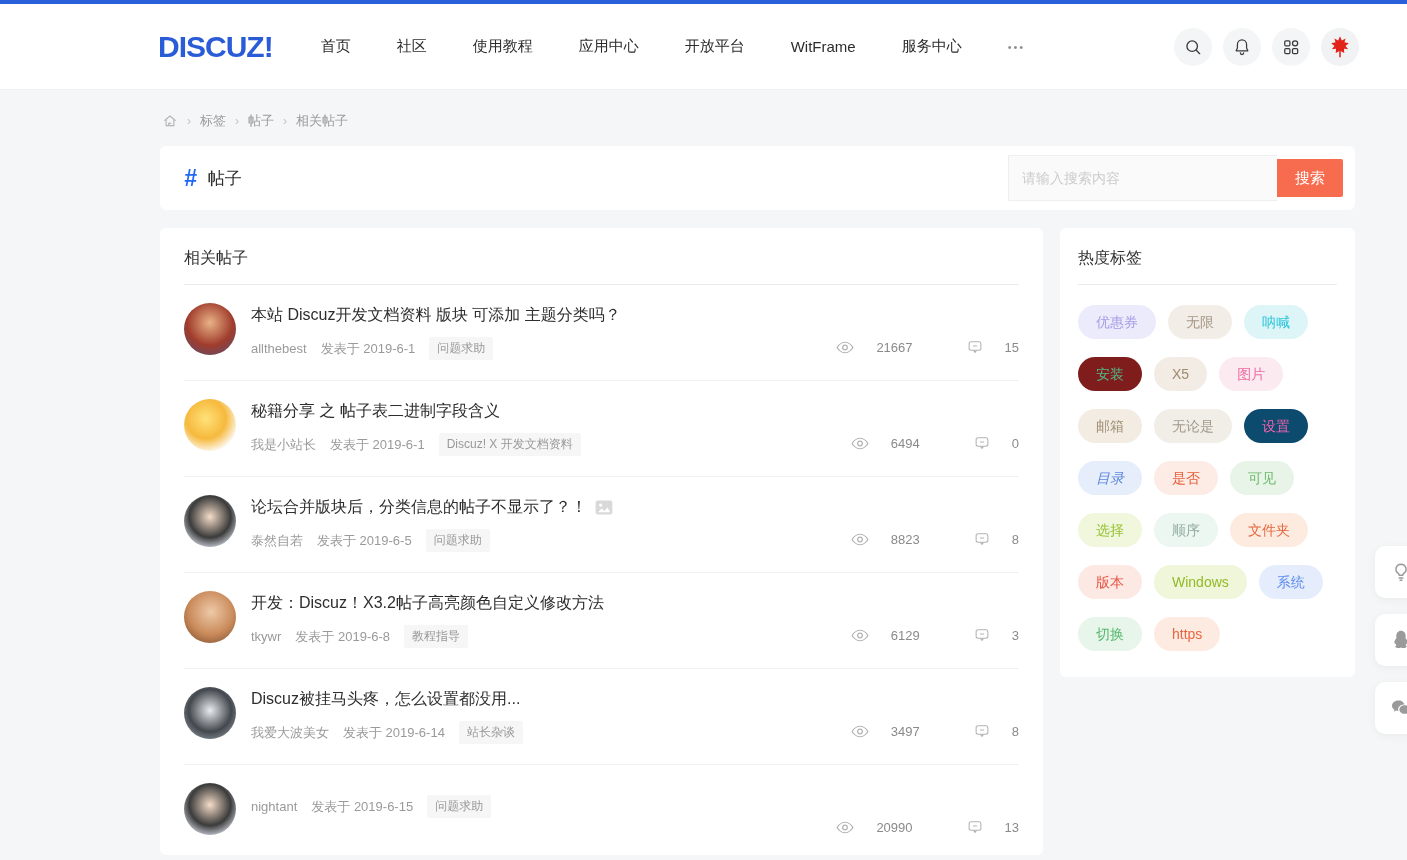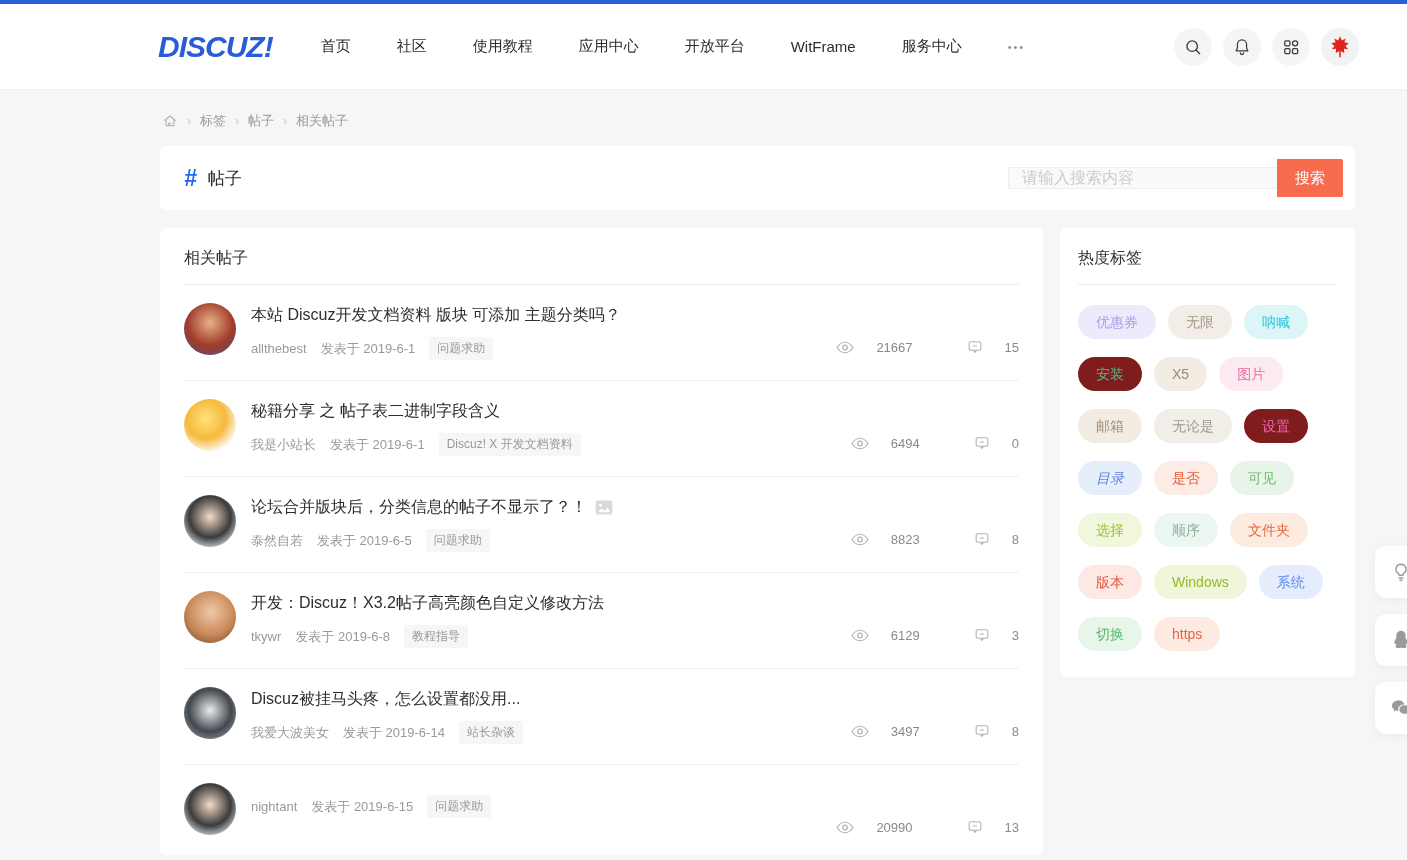--- a/index.html
+++ b/index.html
@@ -5,21 +5,21 @@
   * { margin:0; padding:0; box-sizing:border-box; }
   html,body { width:1407px; height:860px; overflow:hidden; background:#f5f6f7;
     font-family:"Liberation Sans","DejaVu Sans",sans-serif; color:#333; }
 
   
   .topline { height:4px; background:#2b5ed9; width:100%; }
 
   
   header { height:86px; background:#fff; display:flex; align-items:center;
     padding:0 48px 0 158px; border-bottom:1px solid #f1f1f1; }
-  .logo { font-size:30px; font-weight:900; font-style:italic; color:#2b5cd8;
+  .logo { font-size:30px; font-weight:900; color:#2b5cd8;
     letter-spacing:-1px; margin-right:48px; cursor:pointer; }
   nav { display:flex; align-items:center; gap:46px; flex:1; }
   nav .nav-item { font-size:15px; color:#2d2d2d; cursor:pointer; white-space:nowrap; }
   nav .nav-item.more { color:#8f8f8f; font-size:11px; letter-spacing:2px; }
   .header-actions { display:flex; align-items:center; gap:11px; }
   .icon-circle { width:38px; height:38px; border-radius:50%; background:#f4f5f6;
     display:flex; align-items:center; justify-content:center; cursor:pointer; }
 
   
   .page { width:1195px; margin:0 0 0 160px; }
@@ -29,22 +29,22 @@
   .breadcrumb .crumb { cursor:pointer; }
 
   .card { background:#fff; border-radius:6px; }
 
   
   .tagbar { height:64px; display:flex; align-items:center; padding:0 12px 0 24px; }
   .hash { font-size:23px; font-weight:900; font-style:italic; color:#2068f5; }
   .tag-title { font-size:17px; color:#2e2e2e; margin-left:11px; font-weight:500; }
   .tagbar-spacer { flex:1; }
   .search-box { display:flex; align-items:center; }
-  .search-box input { width:269px; height:22px; background:#fafafa; border:1px solid #eee;
-    border-right:none; padding:0 13px; font-size:16px; color:#c2410c; outline:none;
+  .search-box input { width:269px; height:46px; background:#fafafa; border:1px solid #eee;
+    border-right:none; padding:0 13px; font-size:14px; color:#c2410c; outline:none;
     border-radius:2px 0 0 2px; font-family:inherit; }
   .search-box input::placeholder { color:#ccc; }
   .search-box button { width:66px; height:38px; background:#f76b4f; color:#fff;
     border:none; font-size:15px; cursor:pointer; border-radius:0 2px 2px 0; font-family:inherit; }
 
   
   .columns { display:flex; gap:17px; margin-top:18px; align-items:flex-start; }
   .posts-card { width:883px; padding:0 24px; }
   .section-head { font-size:16px; color:#333; padding:20px 0 15px;
     border-bottom:1px solid #ebebeb; }
@@ -337,21 +337,21 @@
       <div class="section-head">热度标签</div>
       <div class="pill-wrap">
           <span class="pill" style="background: rgb(236, 235, 251); color: rgb(167, 158, 232);">优惠券</span>
           <span class="pill" style="background: rgb(242, 237, 231); color: rgb(165, 151, 132);">无限</span>
           <span class="pill" style="background: rgb(222, 245, 248); color: rgb(48, 198, 220);">呐喊</span>
           <span class="pill" style="background: #7f1d1d; color: rgb(82, 185, 138);">安装</span>
           <span class="pill" style="background: rgb(242, 236, 228); color: rgb(159, 139, 112); text-align: center;">X5</span>
           <span class="pill" style="background: rgb(251, 234, 240); color: rgb(239, 107, 160);">图片</span>
           <span class="pill" style="background: rgb(242, 236, 227); color: rgb(162, 143, 117);">邮箱</span>
           <span class="pill" style="background: rgb(241, 237, 231); color: rgb(162, 153, 139);">无论是</span>
-          <span class="pill" style="background: #7f1d1d; color: rgb(238, 98, 171);">设置</span>
+          <span class="pill" style="background: #0c4a6e; color: rgb(238, 98, 171);">设置</span>
           <span class="pill" style="background: rgb(230, 237, 251); color: rgb(92, 133, 220); font-style: italic;">目录</span>
           <span class="pill" style="background: rgb(253, 235, 229); color: rgb(232, 92, 55);">是否</span>
           <span class="pill" style="background: rgb(231, 244, 231); color: rgb(109, 187, 109);">可见</span>
           <span class="pill" style="background: rgb(240, 247, 221); color: rgb(151, 194, 52);">选择</span>
           <span class="pill" style="background: rgb(236, 247, 242); color: rgb(144, 171, 158);">顺序</span>
           <span class="pill" style="background: rgb(253, 235, 223); color: rgb(228, 104, 63);">文件夹</span>
           <span class="pill" style="background: rgb(253, 233, 227); color: rgb(231, 84, 66);">版本</span>
           <span class="pill" style="background: rgb(239, 246, 218); color: rgb(146, 186, 38);">Windows</span>
           <span class="pill" style="background: rgb(229, 237, 252); color: rgb(95, 140, 239);">系统</span>
           <span class="pill" style="background: rgb(231, 245, 234); color: rgb(87, 185, 109); text-align: right;">切换</span>

